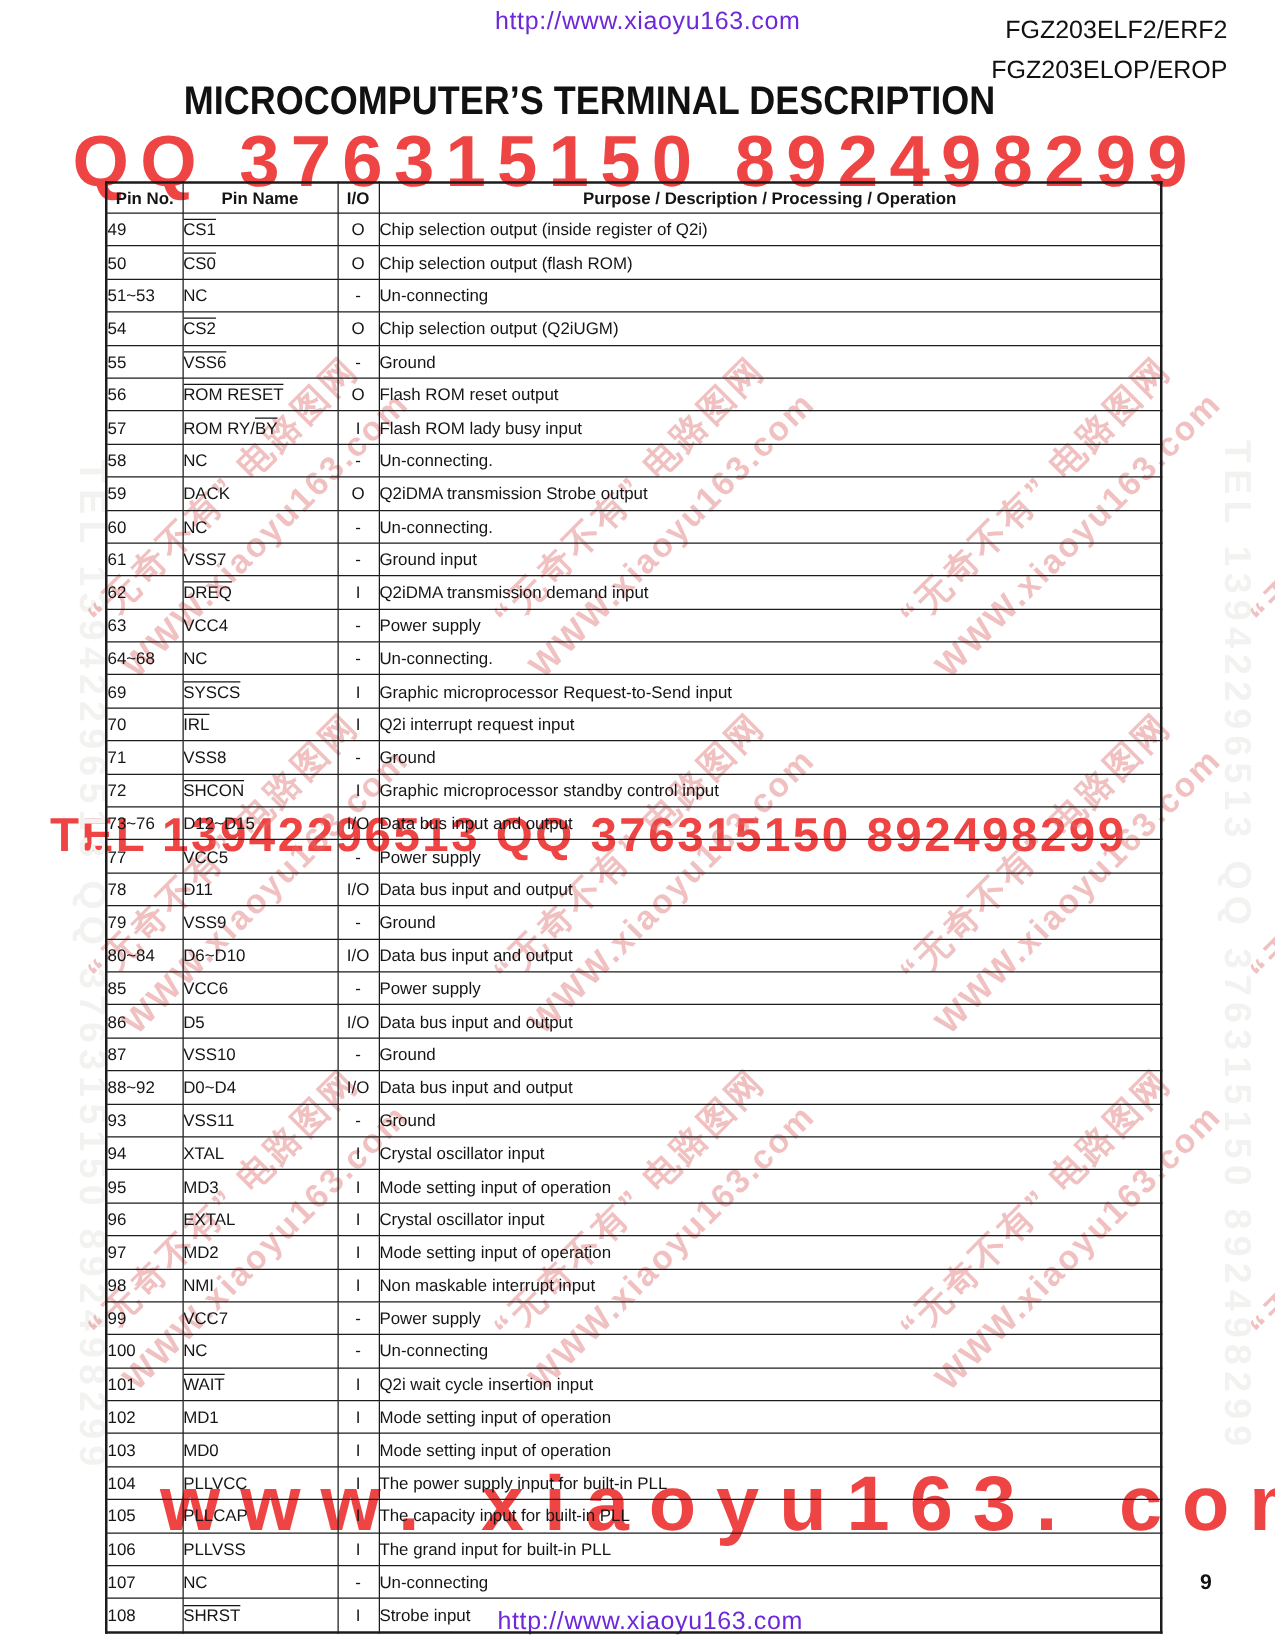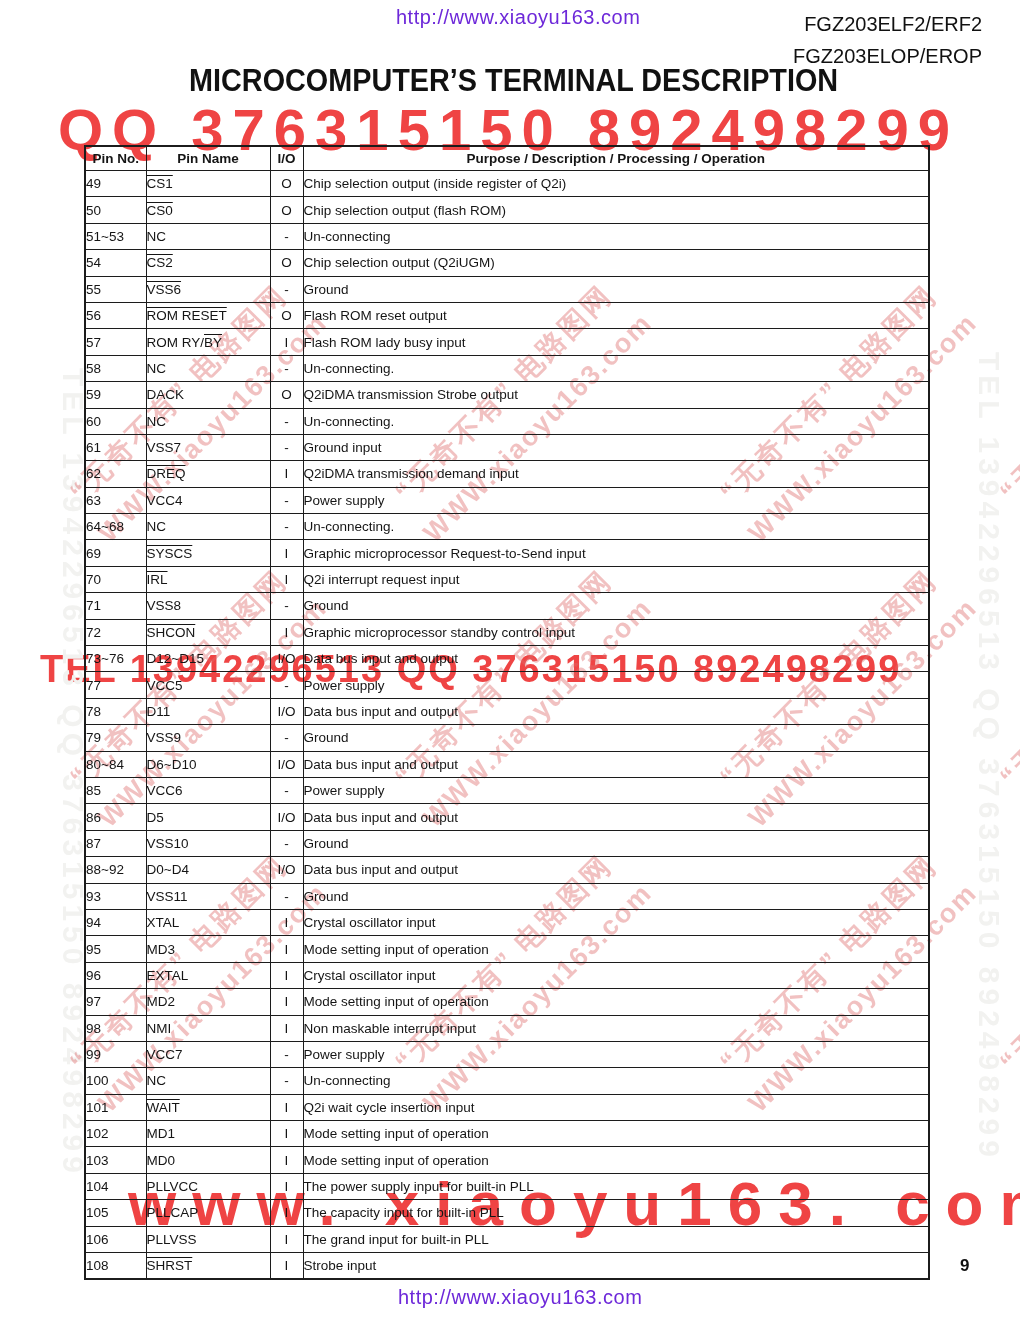--- a/index.html
+++ b/index.html
@@ -41,21 +41,20 @@
   .content { position: relative; z-index: 1; }
   .model-block {
     position: absolute; top: 8px; right: 38px;
     text-align: right; color: #111;
     font-size: 20px; line-height: 32px; font-weight: 500;
     letter-spacing: 0px;
   }
   .doc-title {
     position: absolute; top: 62px; left: 0; width: 944px;
     text-align: center;
-    margin-left: 42px;
   }
   .doc-title span {
     display: inline-block;
     font-size: 32px; font-weight: bold; color: #111;
     transform: scaleX(0.90); transform-origin: center;
     letter-spacing: 0px;
   }
   table.pin-table {
     position: absolute; left: 84px; top: 145px;
     width: 844px;
@@ -421,20 +420,26 @@
             <td class="io-cell">I</td>
             <td class="desc-cell">The capacity input for built-in PLL</td>
           </tr>
           <tr>
             <td class="pin-no-cell">106</td>
             <td class="pin-name-cell"><span>PLLVSS</span></td>
             <td class="io-cell">I</td>
             <td class="desc-cell">The grand input for built-in PLL</td>
           </tr>
           <tr>
+            <td class="pin-no-cell">107</td>
+            <td class="pin-name-cell"><span>NC</span></td>
+            <td class="io-cell">-</td>
+            <td class="desc-cell">Un-connecting</td>
+          </tr>
+          <tr>
             <td class="pin-no-cell">108</td>
             <td class="pin-name-cell"><span class="ov">SHRST</span></td>
             <td class="io-cell">I</td>
             <td class="desc-cell">Strobe input</td>
           </tr>
         </tbody>
     </table>
 
     <div class="page-number">9</div>
   </div>

